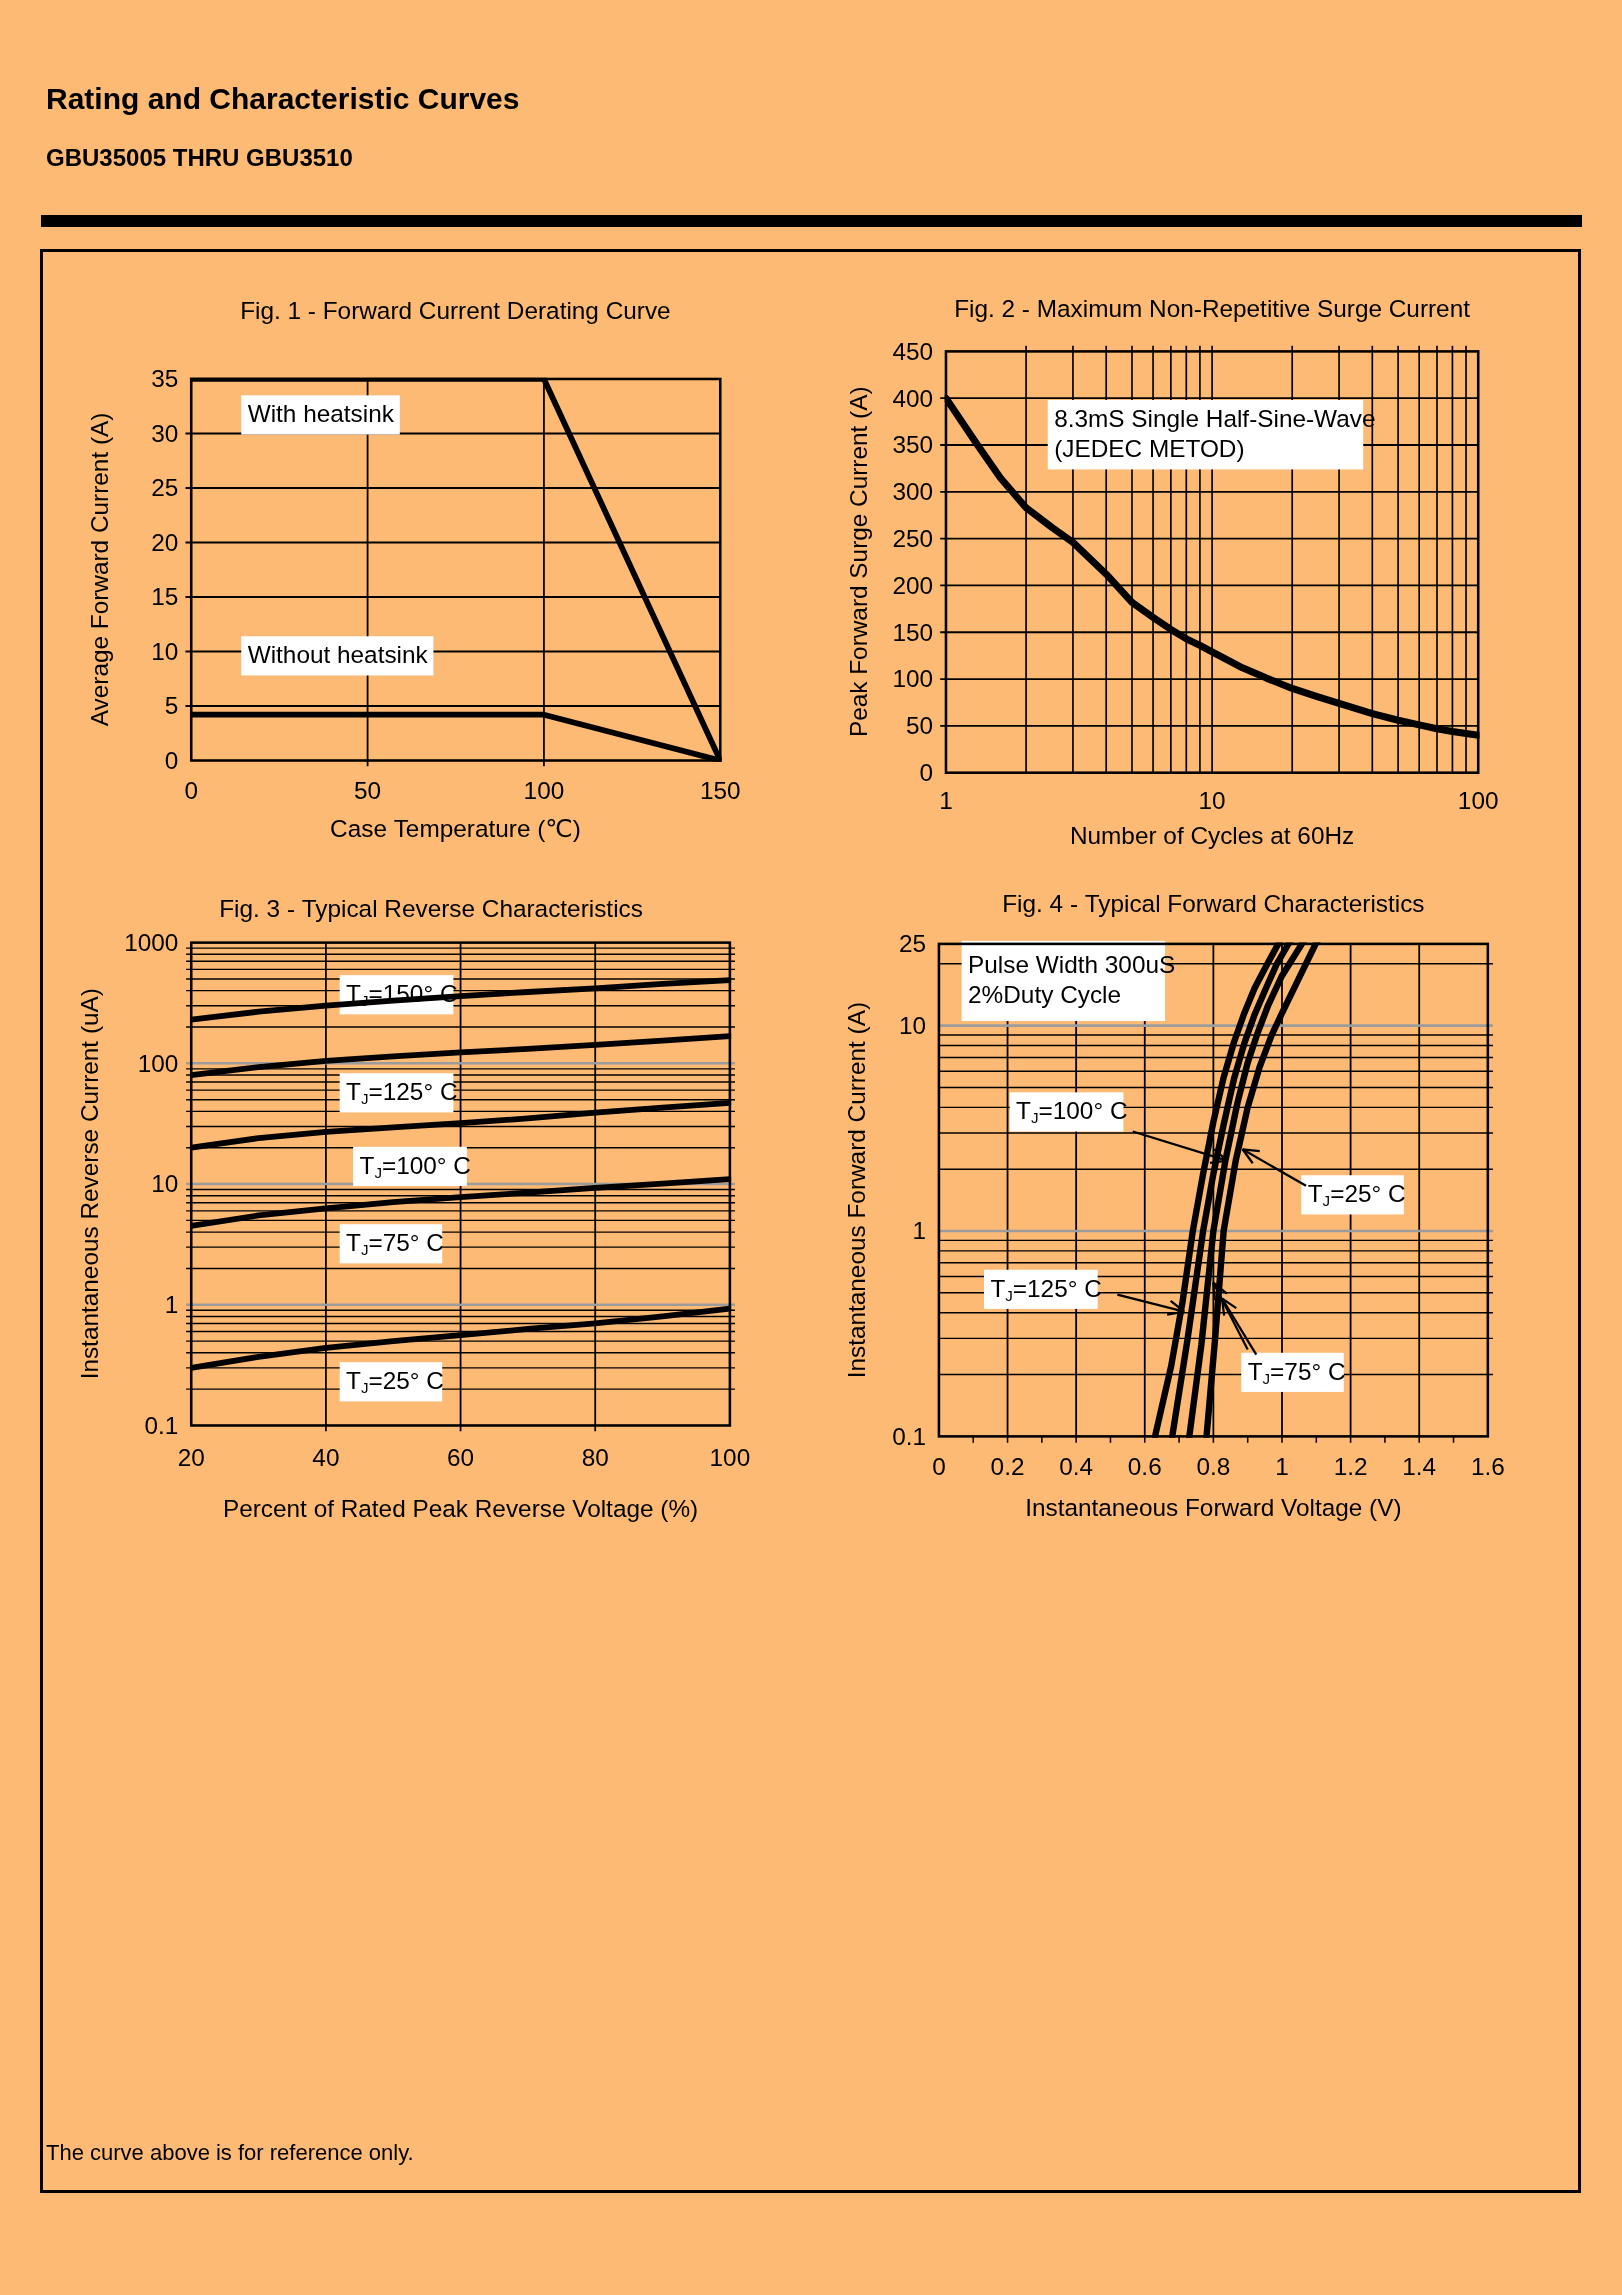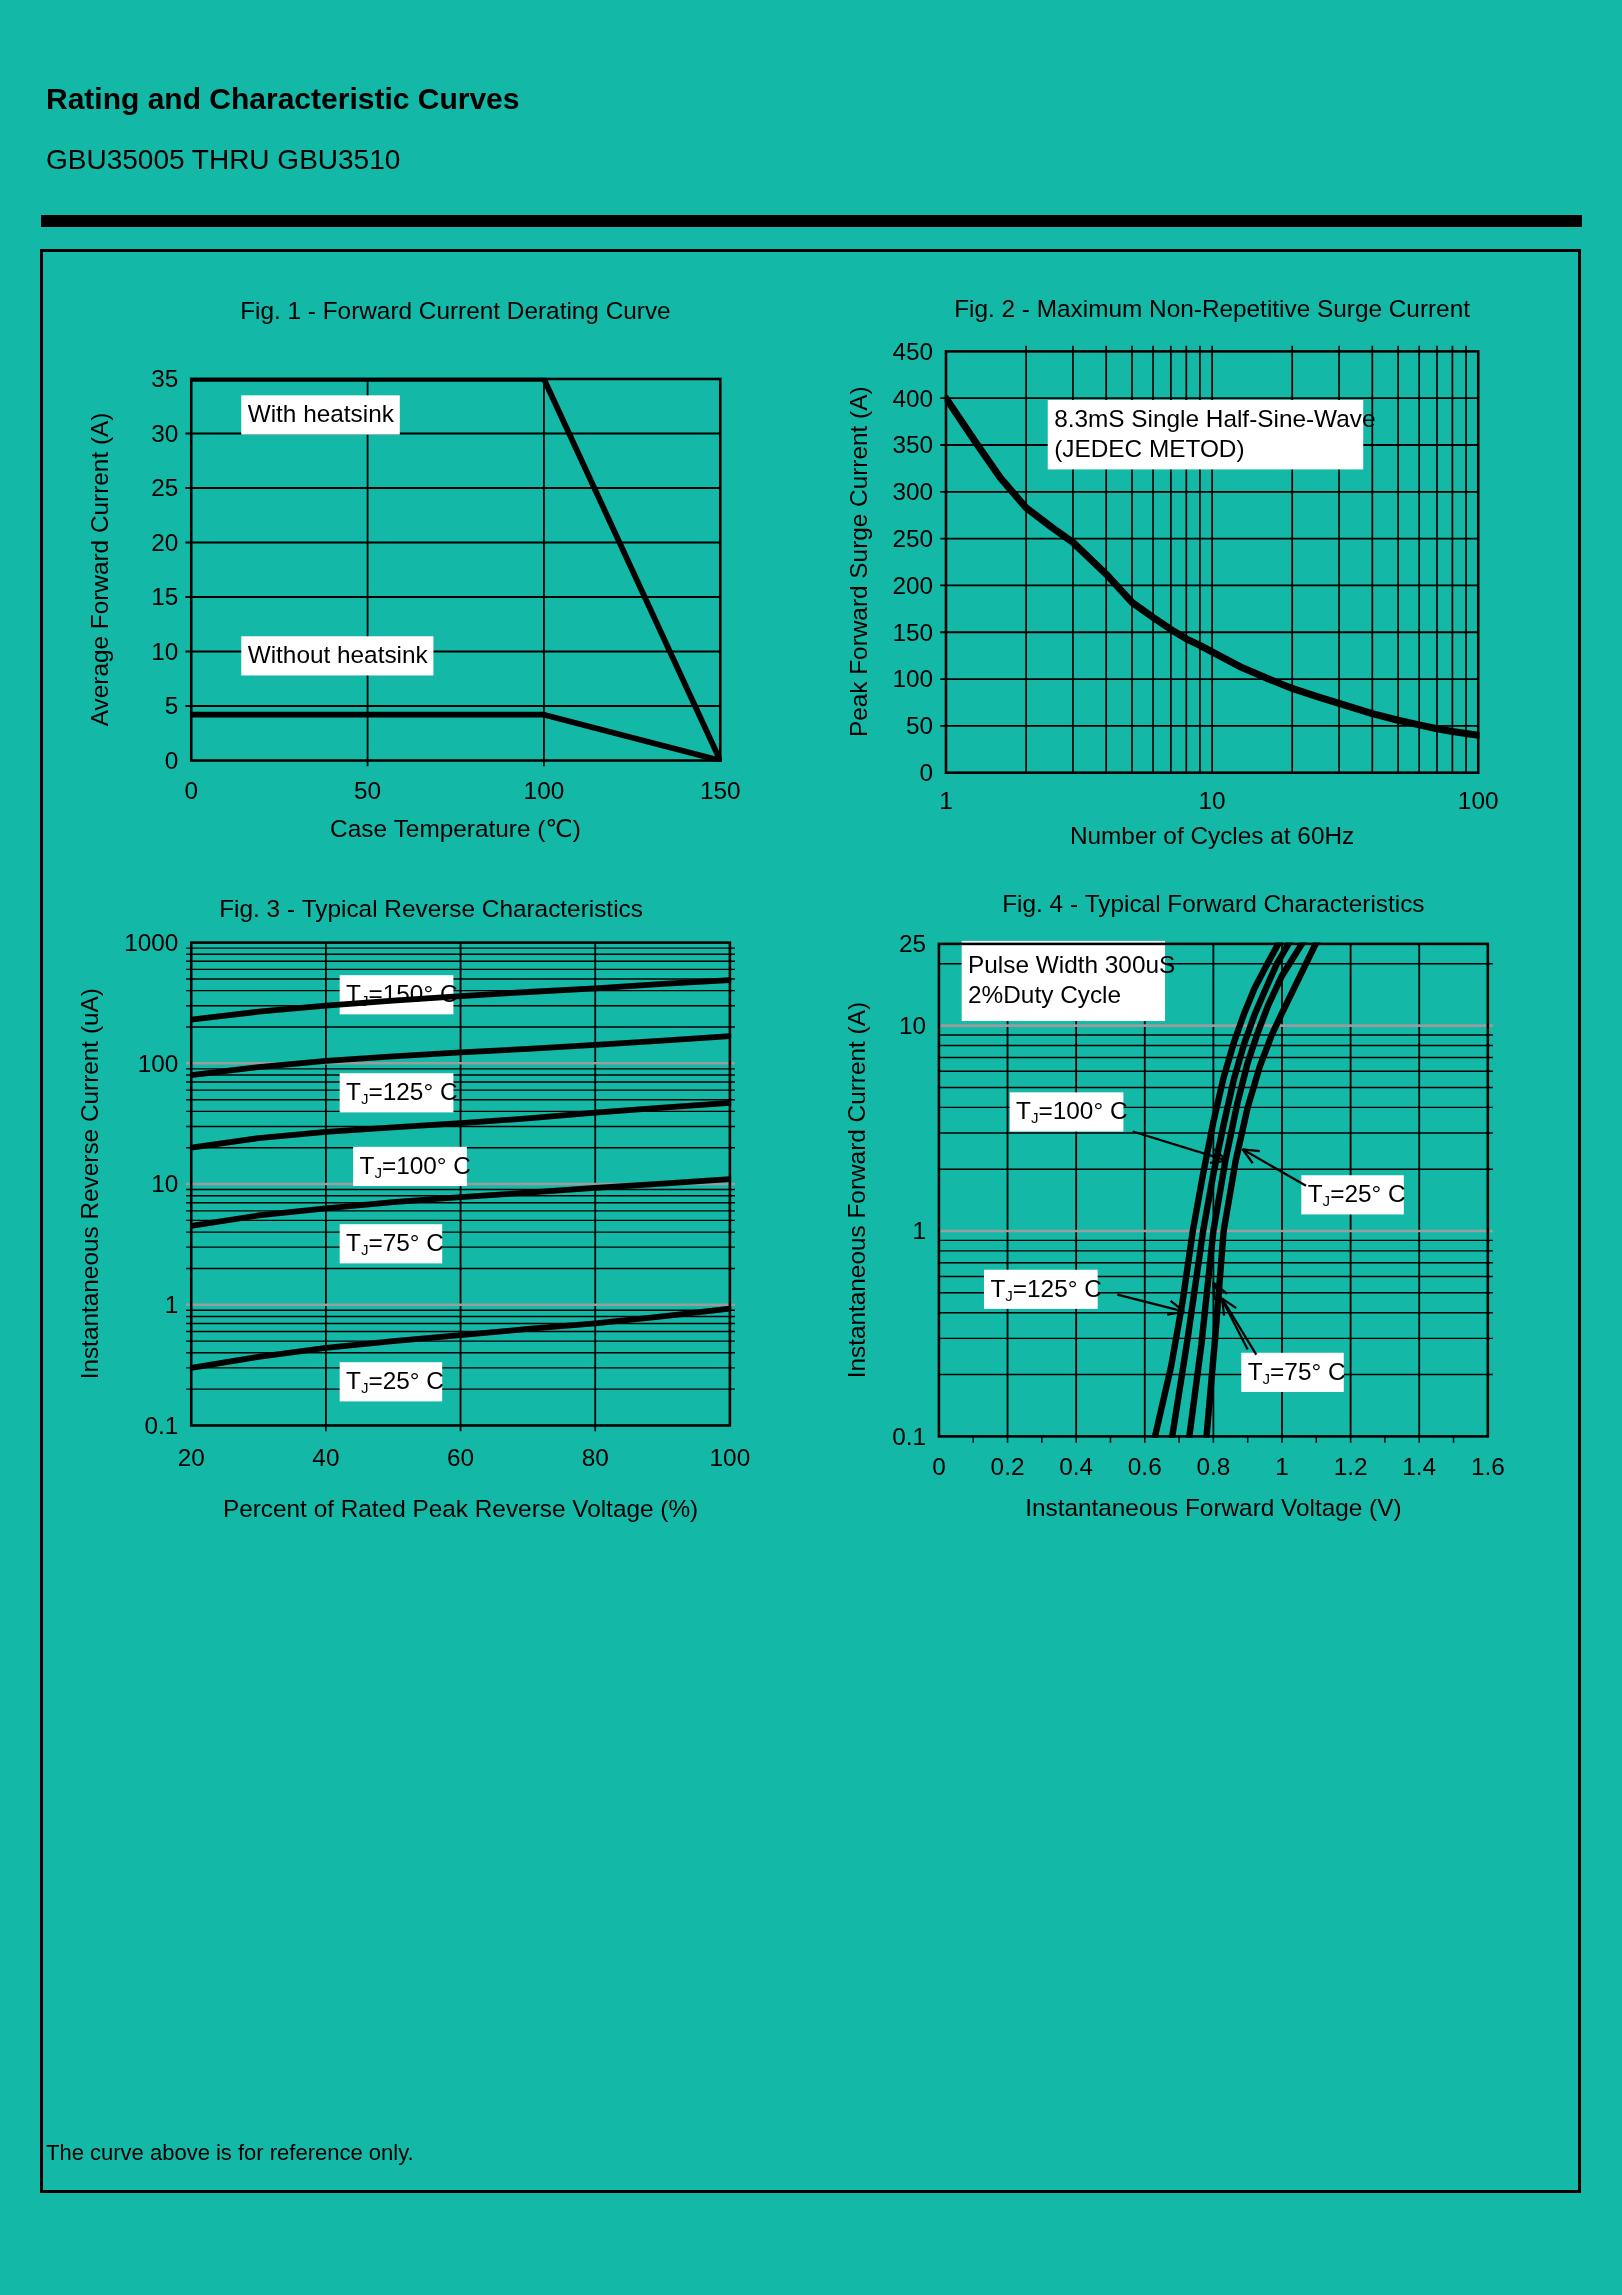--- a/index.html
+++ b/index.html
@@ -1,19 +1,19 @@
 <!DOCTYPE html>
 <html style="font-size:10.3px"><head>
 <meta charset="utf-8">
 <style>
   html,body{margin:0;padding:0;background:#fff;}
-  #page{position:relative;width:1622px;height:2295px;background:#14b8a6;overflow:hidden;
+  #page{position:relative;width:1622px;height:2295px;background:#fdba74;overflow:hidden;
         font-family:"Liberation Sans","DejaVu Sans",sans-serif;color:#000;}
   .hdr-title{position:absolute;left:46px;top:82px;font-size:30px;font-weight:bold;white-space:nowrap;}
-  .hdr-sub{position:absolute;left:46px;top:144px;font-size:28px;font-weight:normal;white-space:nowrap;}
+  .hdr-sub{position:absolute;left:46px;top:144px;font-size:24px;font-weight:bold;white-space:nowrap;}
   .hdr-rule{position:absolute;left:41px;top:215px;width:1541px;height:12.2px;background:#000;}
   .bigbox{position:absolute;left:40px;top:249px;width:1535px;height:1938px;border:3.8px solid #000;}
   .footer{position:absolute;left:46px;top:2140px;font-size:22px;white-space:nowrap;}
   #charts{position:absolute;left:0;top:0;width:1622px;height:2295px;}
   svg text{fill:#000;font-family:"Liberation Sans","DejaVu Sans",sans-serif;}
 </style>
 </head>
 <body>
 
 <div id="page">

